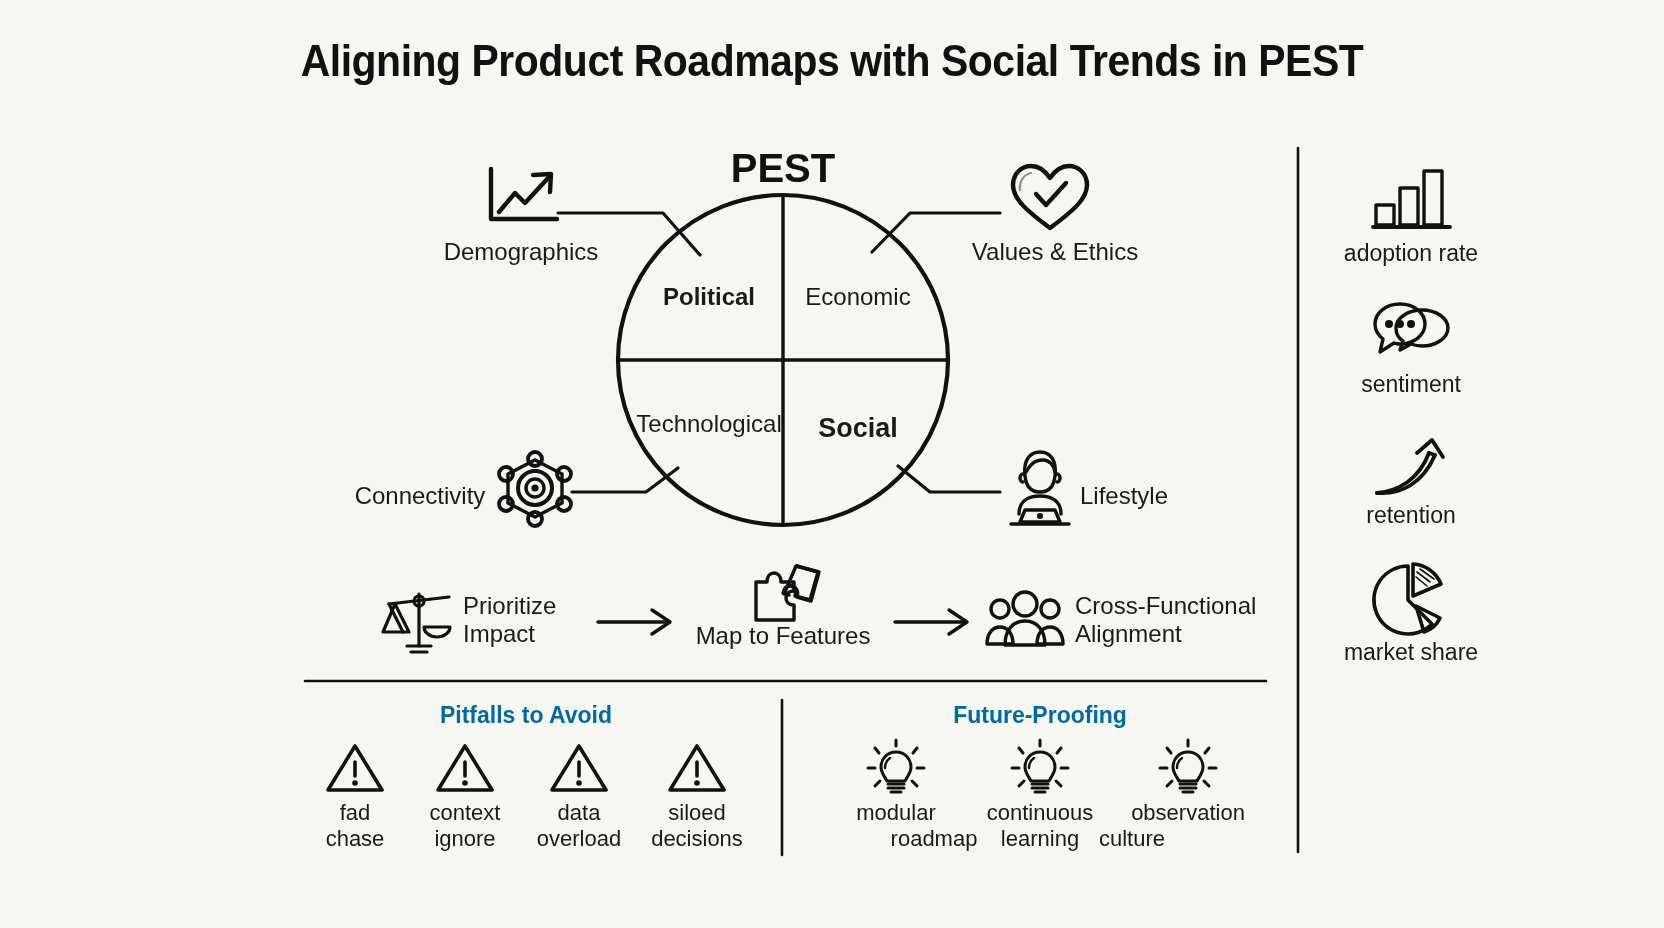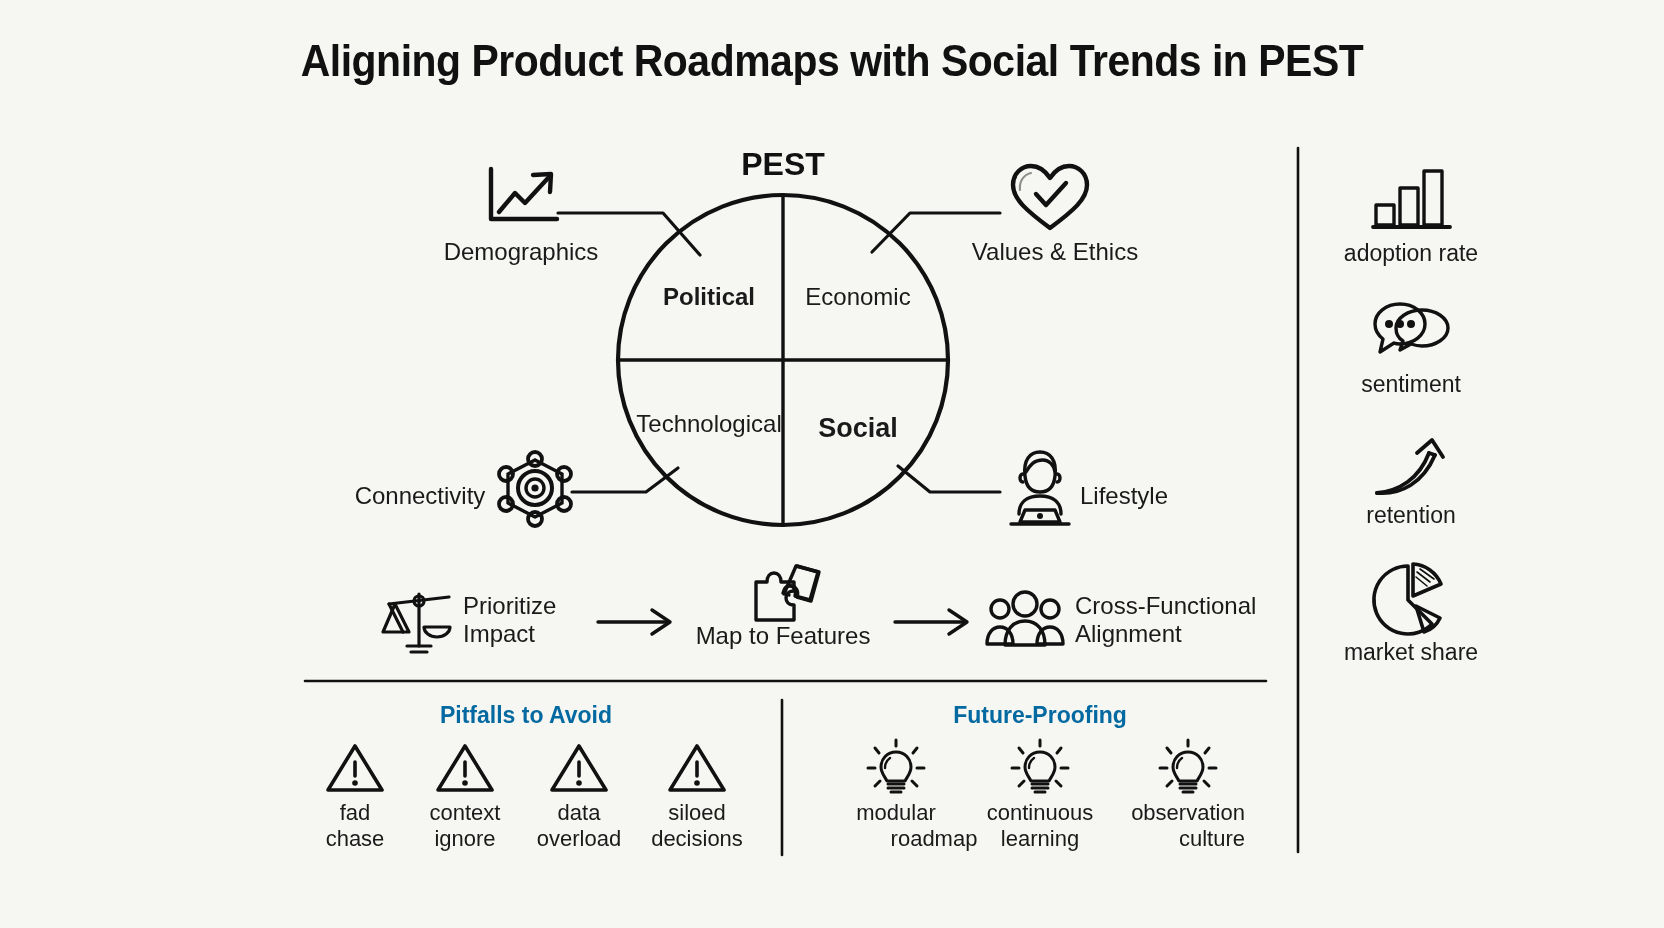--- a/index.html
+++ b/index.html
@@ -23,21 +23,21 @@
     letter-spacing:-0.5px;
     color:#111;
     font-family:"Liberation Sans", sans-serif;
     transform:scaleX(0.93);
     transform-origin:center top;
   }
 
   
   .pest-heading{
     position:absolute;
-    font-size:32px;font-weight:bold;color:#111;
+    font-size:40px;font-weight:bold;color:#111;
     white-space:nowrap;
   }
   .quad-label{
     position:absolute;
     font-size:24px;color:#1a1a1a;
     white-space:nowrap;
   }
   .quad-label.emph{font-weight:bold;font-size:27px;}
 
   .node-label{
@@ -269,21 +269,21 @@
     <path class="ink" stroke-width="3" d="M 25 54 L 35 54"></path>
     <path class="ink" stroke-width="3" d="M 30 2 L 30 8"></path>
     <path class="ink" stroke-width="3" d="M 9 10 L 13 15"></path>
     <path class="ink" stroke-width="3" d="M 51 10 L 47 15"></path>
     <path class="ink" stroke-width="3" d="M 2 30 L 9 30"></path>
     <path class="ink" stroke-width="3" d="M 51 30 L 58 30"></path>
     <path class="ink" stroke-width="3" d="M 9 48 L 14 43"></path>
     <path class="ink" stroke-width="3" d="M 51 48 L 46 43"></path>
   </svg>
   <div class="chip-label" style="left:1188px;top:800px;transform:translateX(-50%);">observation</div>
-  <div class="chip-label" style="left:1212px;top:826px;transform:translateX(-50%);">culture</div>
+  <div class="chip-label" style="left:1132px;top:826px;transform:translateX(-50%);">culture</div>
 
   <svg class="abs" style="left:1371px;top:163px;" width="82" height="68" viewBox="0 0 82 68">
     <rect class="ink" x="5" y="42" width="18" height="20" stroke-width="3.4"></rect>
     <rect class="ink" x="29" y="25" width="18" height="37" stroke-width="3.4"></rect>
     <rect class="ink" x="53" y="8" width="18" height="54" stroke-width="3.4"></rect>
     <path class="ink" stroke-width="3.8" d="M 2 64 L 79 64"></path>
   </svg>
   <div class="metric-label" style="left:1411px;top:240px;transform:translateX(-50%);">adoption rate</div>
 
   <svg class="abs" style="left:1372px;top:302px;" width="86" height="62" viewBox="0 0 86 62">

